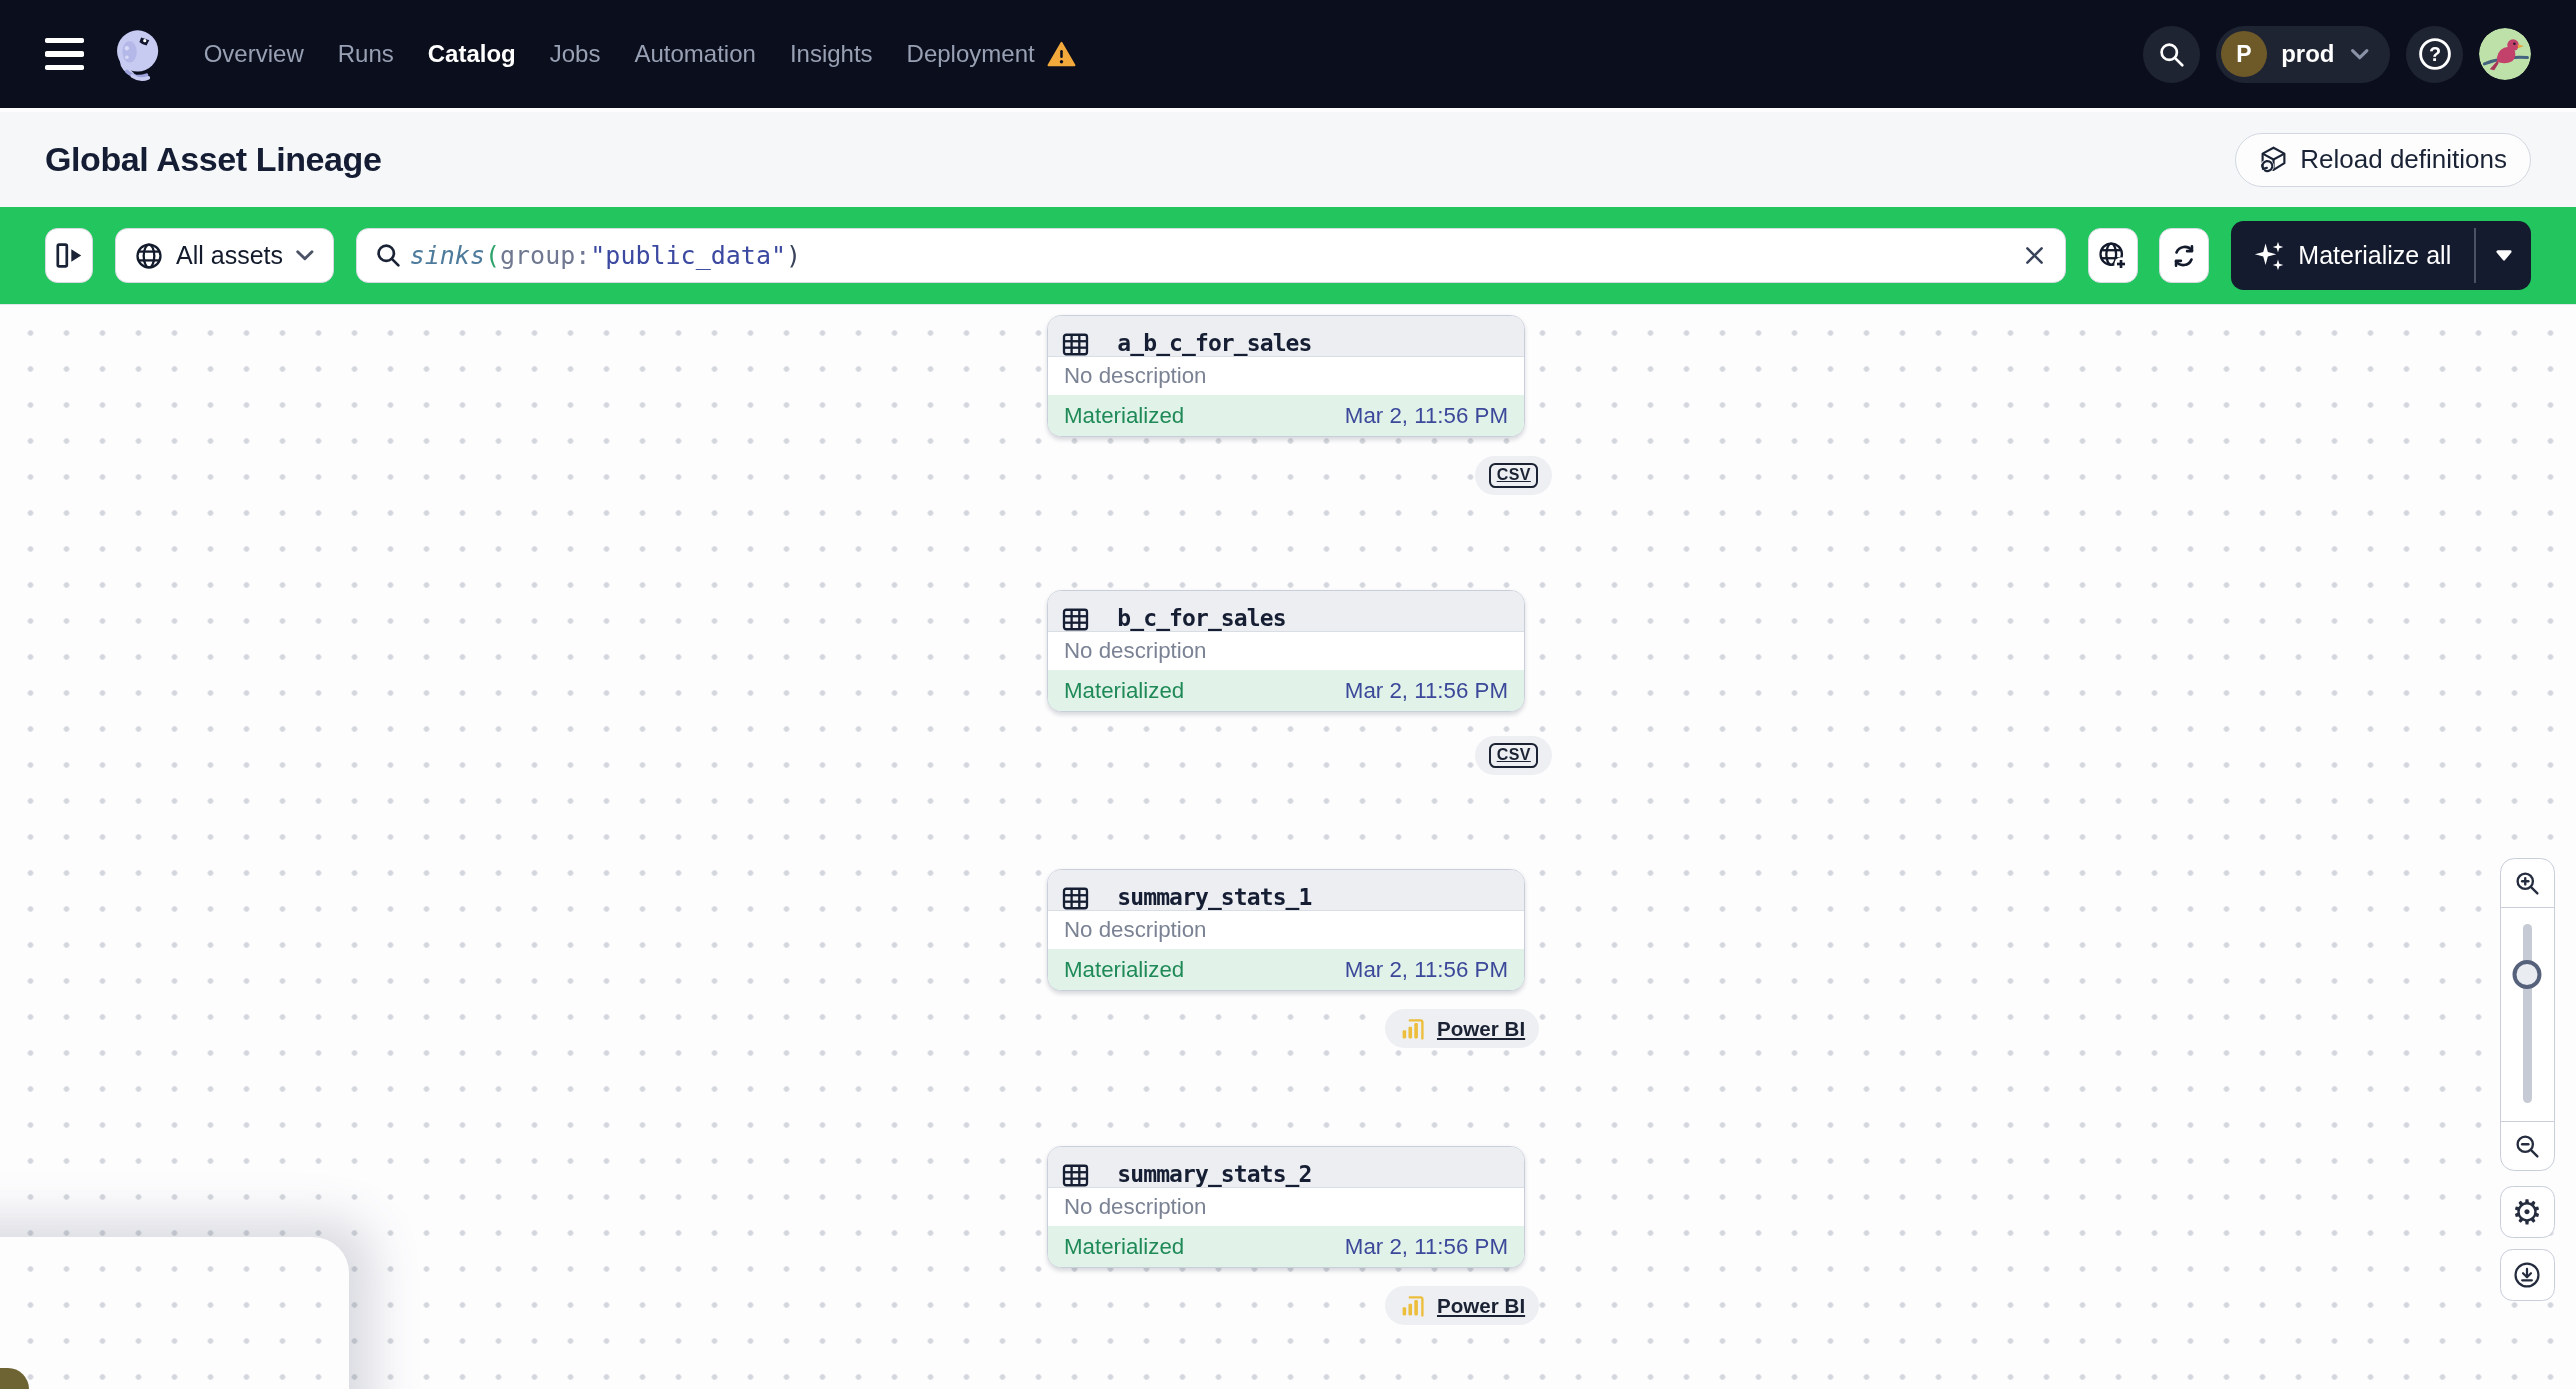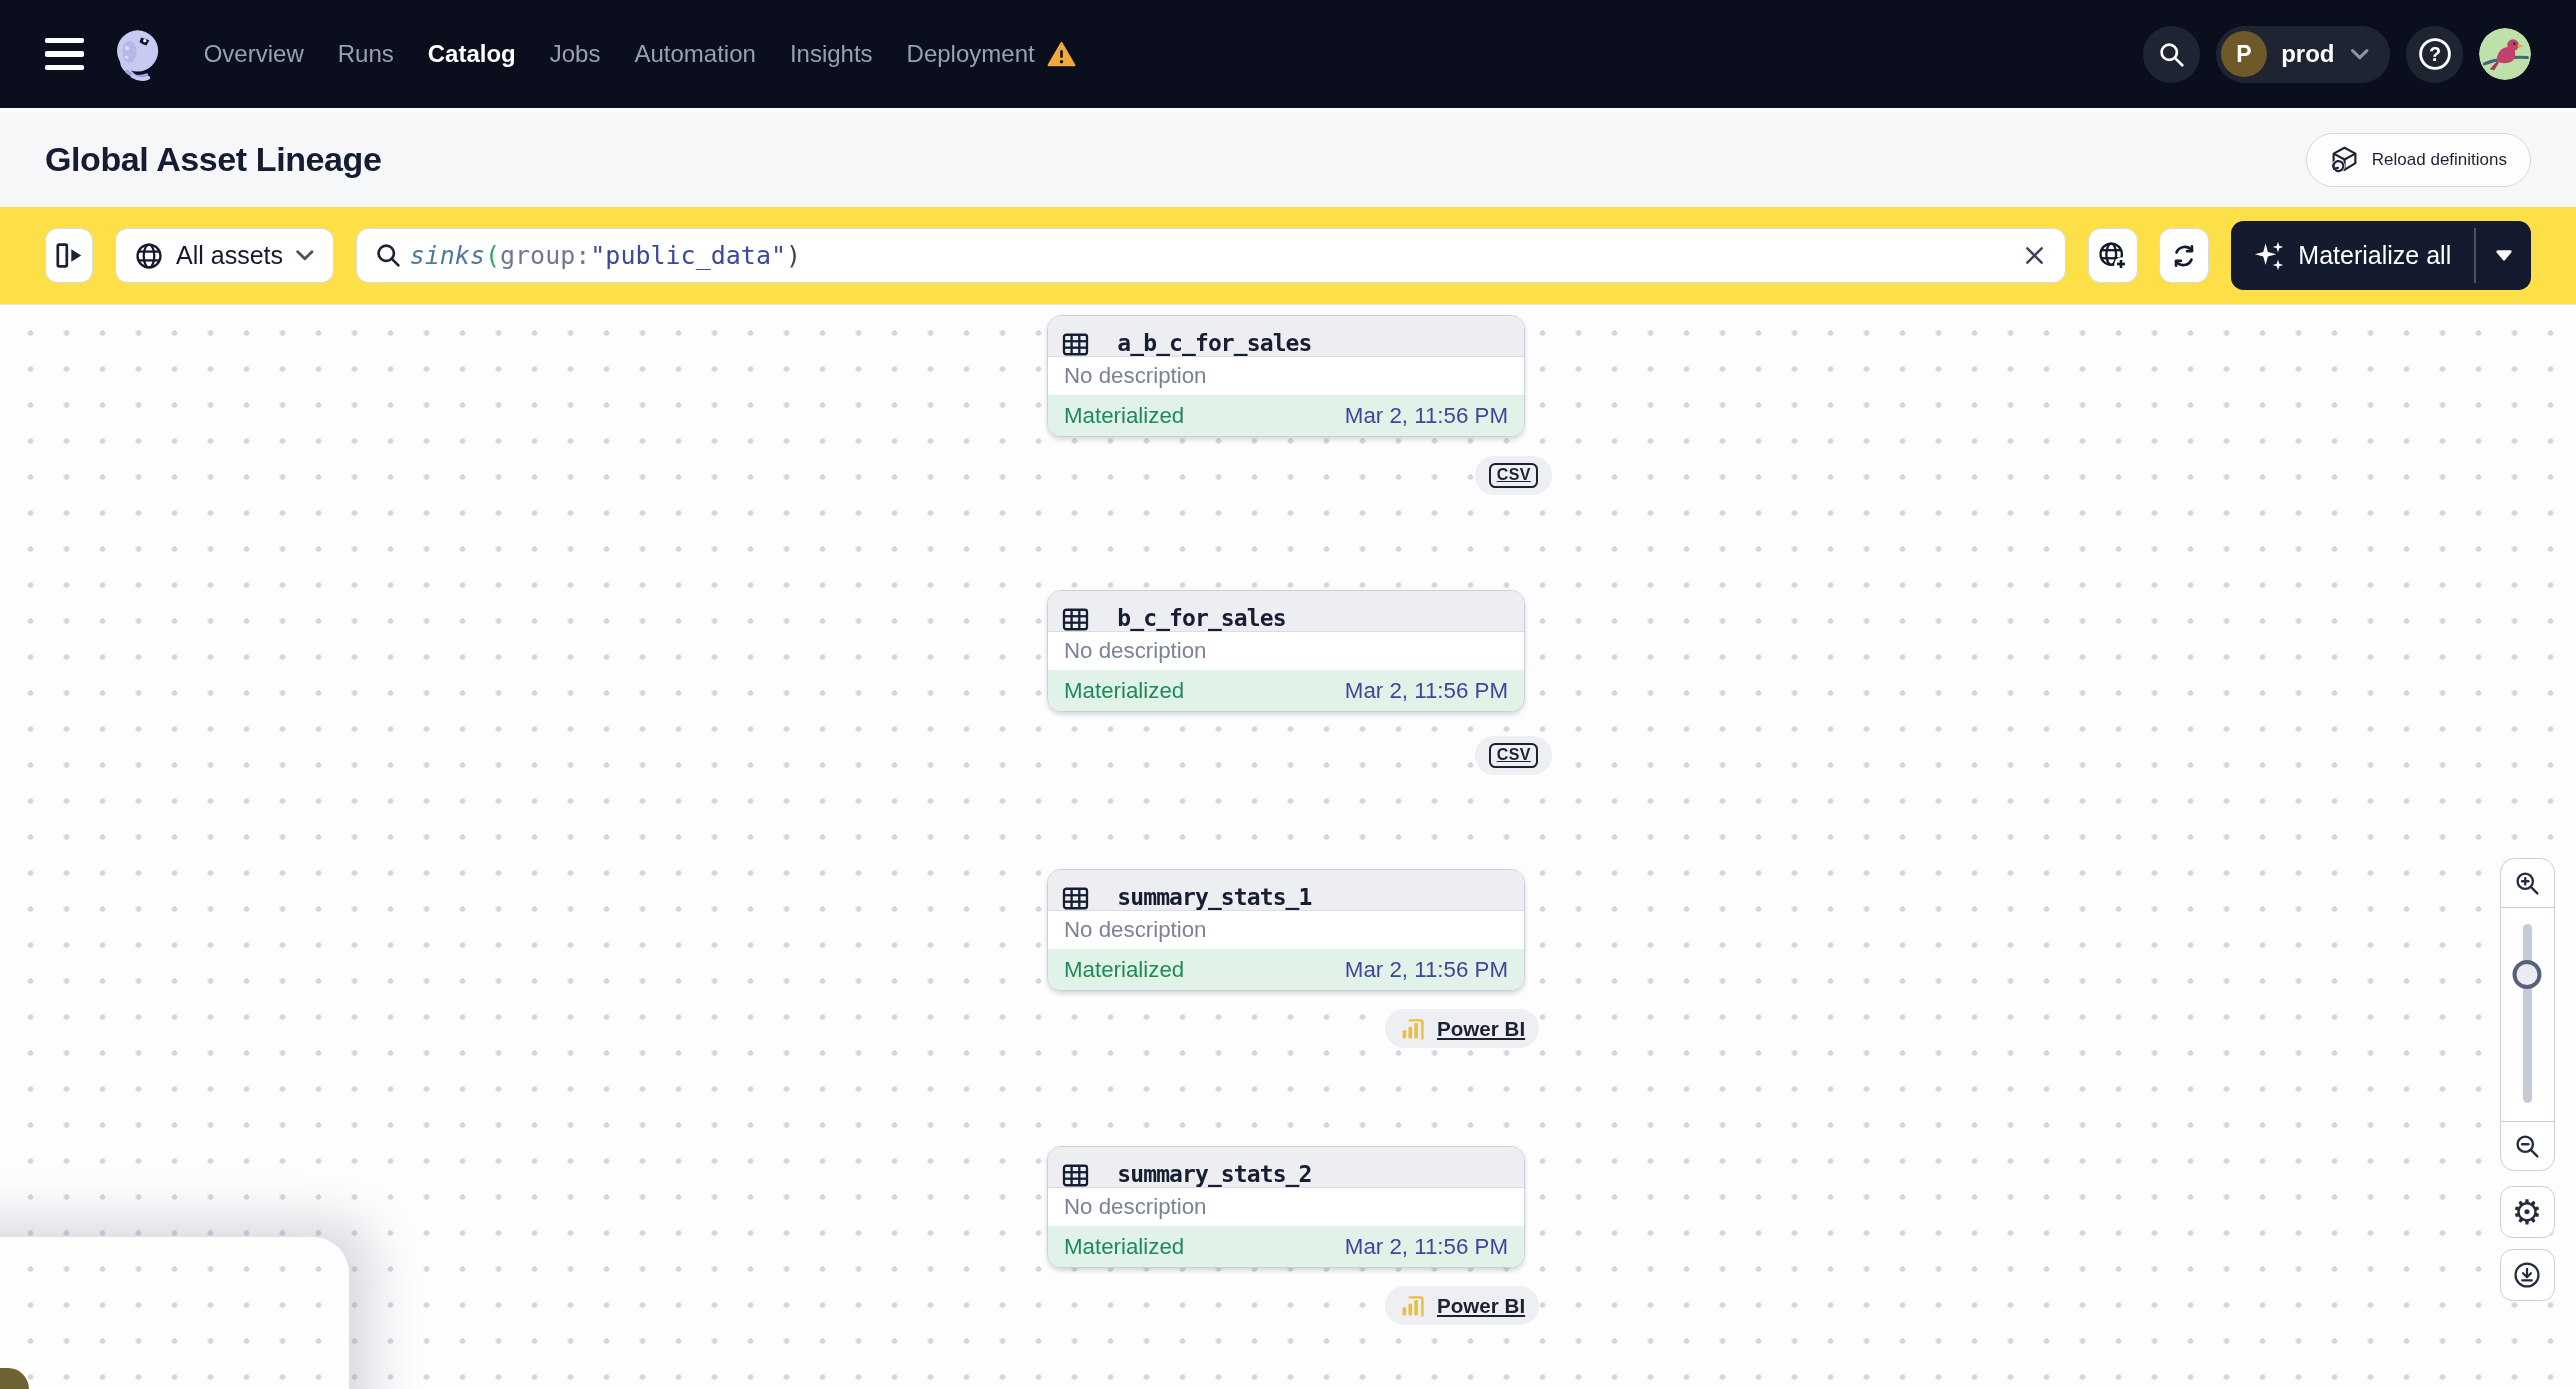--- a/index.html
+++ b/index.html
@@ -43,26 +43,26 @@
   
   .page-header {
     position:absolute; top:112px; left:0; right:0; height:96px;
     background:#F6F7F9; border-bottom:1.8px solid #E3E6EB;
     display:flex; align-items:center; padding:0 45px;
   }
   .page-title { font-size:34px; font-weight:600; color:#141D33; letter-spacing:-0.4px; }
   .reload-btn {
     margin-left:auto; height:54px; padding:0 23px; border:1.8px solid #D3D8E0;
     border-radius:27px; background:#FDFDFE; display:flex; align-items:center;
-    gap:12.5px; font-size:17px; color:#1A2335; cursor:pointer;
+    gap:12.5px; font-size:26px; color:#1A2335; cursor:pointer;
   }
 
   
   .toolbar {
-    position:absolute; top:207px; left:0; right:0; height:98px; background:#fde047;
+    position:absolute; top:207px; left:0; right:0; height:98px; background:#22c55e;
     border-bottom:1.8px solid #E3E6EB; display:flex; align-items:center;
     padding:0 45px; gap:21.5px;
   }
   .icon-btn {
     height:55px; min-width:50px; border:1.8px solid #D6DAE1; border-radius:12.5px;
     background:#FFFFFF; display:flex; align-items:center; justify-content:center;
     cursor:pointer; flex:0 0 auto;
   }
   .filter-btn {
     height:55px; padding:0 18px; border:1.8px solid #D6DAE1; border-radius:12.5px;

